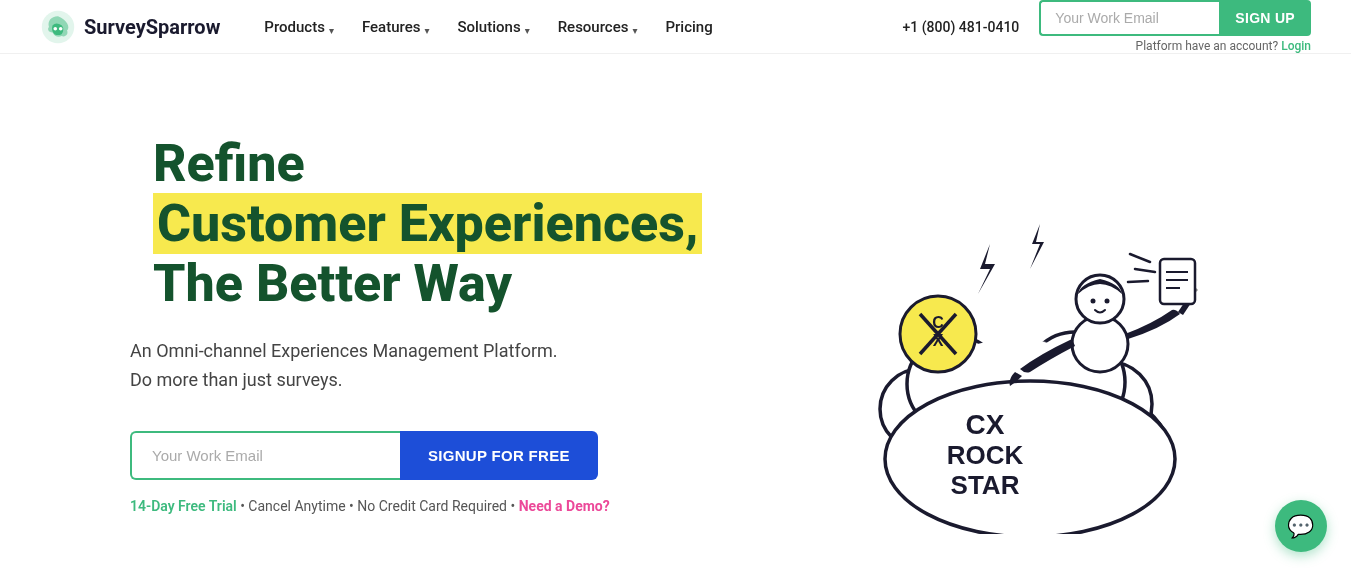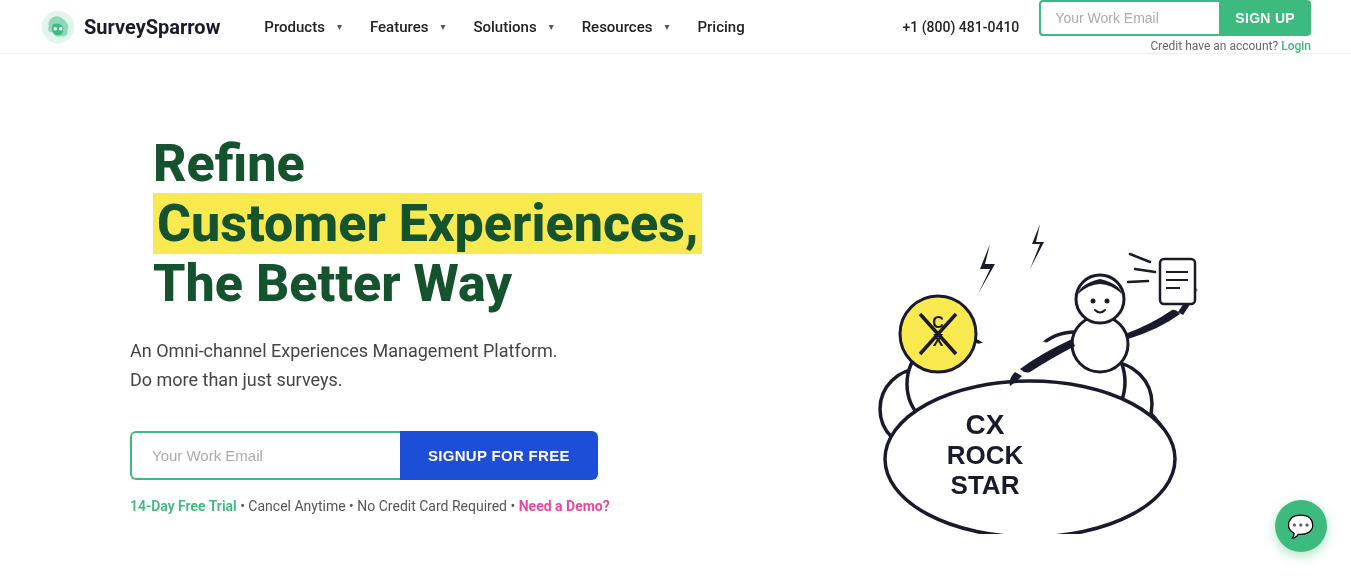--- a/index.html
+++ b/index.html
@@ -34,22 +34,22 @@
       color: #1a1a2e;
     }
     .nav-links {
       display: flex;
       align-items: center;
       gap: 4px;
       flex: 1;
     }
     .nav-link {
       display: flex;
-      align-items: center;
-      gap: 12px;
+      align-items: flex-end;
+      gap: 4px;
       padding: 8px 12px;
       font-size: 15px;
       color: #222;
       cursor: pointer;
       border-radius: 4px;
       font-weight: 500;
       white-space: nowrap;
     }
     .nav-link .chevron {
       font-size: 10px;
@@ -244,21 +244,21 @@
   </div>
 
   <span class="nav-phone">+1 (800) 481-0410</span>
 
   <div class="nav-email-wrapper">
     <div class="nav-email-form">
       <input class="nav-email-input" type="email" placeholder="Your Work Email" style="">
       <button class="nav-signup-btn">SIGN UP</button>
     </div>
     <div class="nav-account-text">
-      <span>Credit have an account?</span>
+      <span>Platform have an account?</span>
       <a href="#">Login</a>
     </div>
   </div>
 </nav>
 
 <section class="hero">
   <div class="hero-content">
     <h1 class="hero-title">
       <span>Refine</span><br>
       <span class="highlight">Customer Experiences,</span><br>

